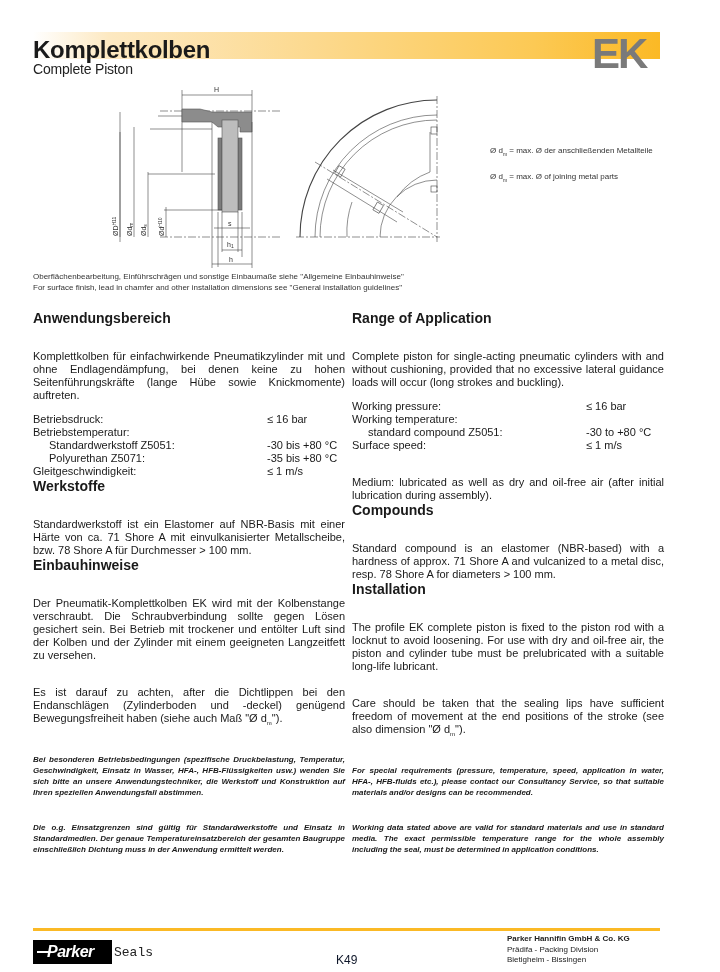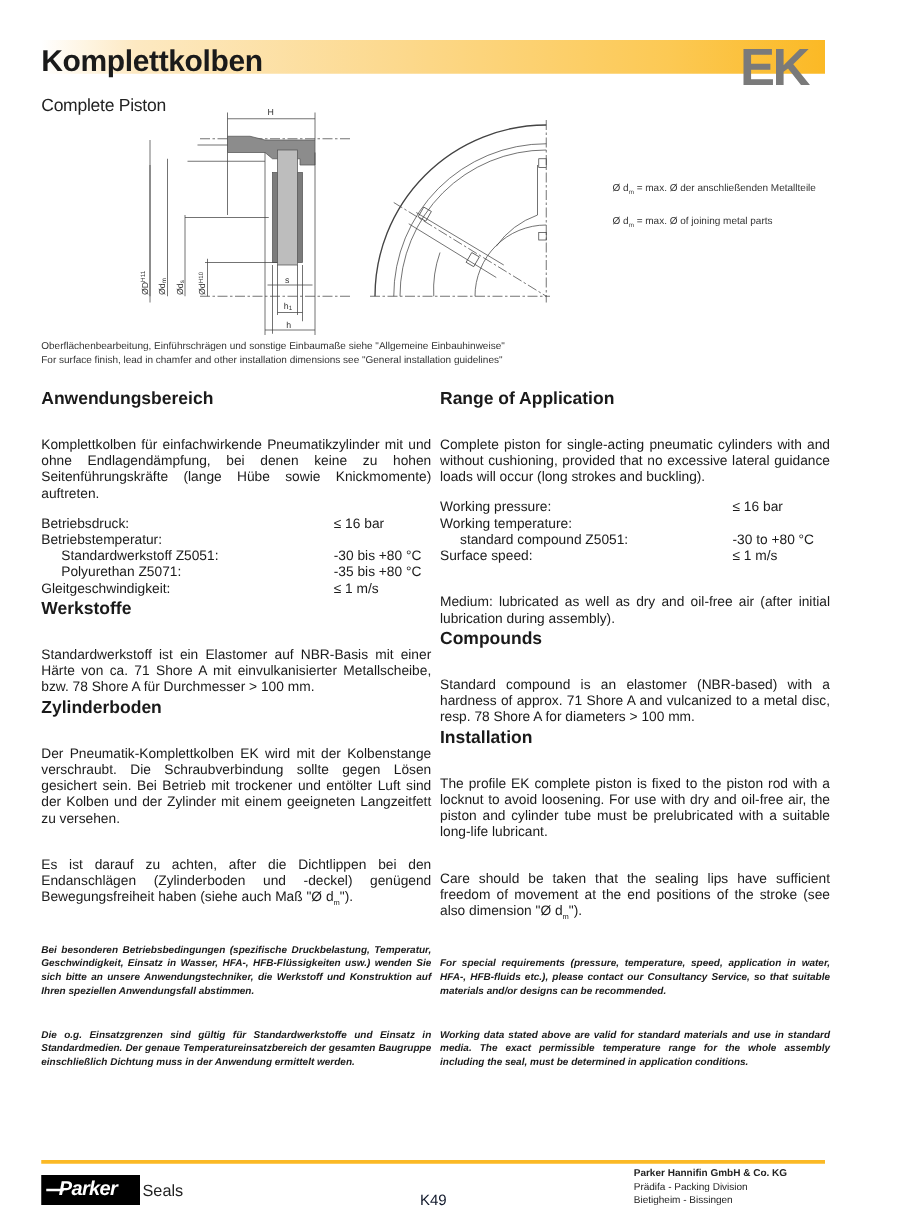--- a/index.html
+++ b/index.html
@@ -5,21 +5,21 @@
   * { margin: 0; padding: 0; box-sizing: border-box; }
   html, body { width: 720px; height: 972px; background: #ffffff; overflow: hidden; }
   body { position: relative; font-family: "Liberation Sans", sans-serif; color: #1a1a1a; }
 
   
   .header-band {
     position: absolute; left: 33px; top: 32px; width: 627px; height: 27px;
     background: linear-gradient(90deg, #ffffff 0%, #fde9c2 12%, #fcd98e 45%, #fcc954 80%, #fbb925 100%);
   }
   .title { position: absolute; left: 33px; top: 36px; font-size: 24px; font-weight: bold; letter-spacing: -0.3px; color: #1a1a1a; }
-  .subtitle { position: absolute; left: 33px; top: 76px; font-size: 14px; color: #222; letter-spacing: -0.2px; }
+  .subtitle { position: absolute; left: 33px; top: 61px; font-size: 14px; color: #222; letter-spacing: -0.2px; }
   .ek { position: absolute; left: 592px; top: 33px; font-size: 42px; font-weight: bold; color: #7a7a7a; letter-spacing: -2px; line-height: 1; }
 
   
   .drawing { position: absolute; left: 100px; top: 82px; width: 380px; height: 190px; }
   .legend-note { position: absolute; left: 490px; font-size: 8px; color: #333; }
   .legend-note sub { font-size: 5px; }
   .note-line { position: absolute; left: 33px; font-size: 8px; color: #333; }
 
   
   .col { position: absolute; top: 310px; width: 312px; font-size: 11px; line-height: 13px; }
@@ -34,21 +34,21 @@
   .mt10 { margin-top: 10px; }
   .mt12 { margin-top: 12px; }
   .small-bold { font-size: 8px; font-weight: bold; line-height: 11px; text-align: justify; font-style: italic; }
   sub.m { font-size: 6px; }
 
   
   .footer-line { position: absolute; left: 33px; top: 928px; width: 627px; height: 3px; background: #fbb925; }
   .parker-logo { position: absolute; left: 33px; top: 940px; width: 79px; height: 24px; background: #000; }
   .parker-text { position: absolute; left: 47px; top: 940px; color: #fff; font-size: 16px; font-weight: bold; font-style: italic; letter-spacing: -0.5px; line-height: 24px; }
   .parker-dash { position: absolute; left: 37px; top: 951px; width: 14px; height: 2px; background: #fff; }
-  .seals { position: absolute; left: 114px; top: 945px; font-size: 13px; color: #222; }
+  .seals { position: absolute; left: 114px; top: 945px; font-size: 13px; color: #222; font-family: Liberation Mono, monospace; }
   .page-num { position: absolute; left: 336px; top: 933px; font-size: 12px; color: #0f172a; margin-top: 20px; }
   .company { position: absolute; left: 507px; top: 934px; font-size: 8px; line-height: 10.5px; color: #222; }
   .company .bold { font-weight: bold; }
 </style>
 </head>
 <body>
 
 <div class="header-band"></div>
 <div class="title">Komplettkolben</div>
 <div class="subtitle">Complete Piston</div>
@@ -159,21 +159,21 @@
           <td class="val">-35 bis +80 °C</td>
         </tr>
         <tr>
           <td>Gleitgeschwindigkeit:</td>
           <td class="val">≤ 1 m/s</td>
         </tr>
       </tbody>
   </table>
   <h2 class="mt10">Werkstoffe</h2>
   <p>Standardwerkstoff ist ein Elastomer auf NBR-Basis mit einer Härte von ca. 71 Shore A mit einvulkanisierter Metallscheibe, bzw. 78 Shore A für Durchmesser &gt; 100 mm.</p>
-  <h2 class="mt10">Zylinderboden</h2>
+  <h2 class="mt10">Einbauhinweise</h2>
   <p>Der Pneumatik-Komplettkolben EK wird mit der Kolbenstange verschraubt. Die Schraubverbindung sollte gegen Lösen gesichert sein. Bei Betrieb mit trockener und entölter Luft sind der Kolben und der Zylinder mit einem geeigneten Langzeitfett zu versehen.</p>
   <p><span>Es ist darauf zu achten, after die Dichtlippen bei den Endanschlägen (Zylinderboden und -deckel) genügend Bewegungsfreiheit haben (siehe auch Maß "Ø d</span><sub class="m">m</sub><span>").</span></p>
   <p class="small-bold mt12">Bei besonderen Betriebsbedingungen (spezifische Druckbelastung, Temperatur, Geschwindigkeit, Einsatz in Wasser, HFA-, HFB-Flüssigkeiten usw.) wenden Sie sich bitte an unsere Anwendungstechniker, die Werkstoff und Konstruktion auf Ihren speziellen Anwendungsfall abstimmen.</p>
   <p class="small-bold">Die o.g. Einsatzgrenzen sind gültig für Standardwerkstoffe und Einsatz in Standardmedien. Der genaue Temperatureinsatzbereich der gesamten Baugruppe einschließlich Dichtung muss in der Anwendung ermittelt werden.</p>
 </div>
 
 <div class="col right">
   <h2>Range of Application</h2>
   <p>Complete piston for single-acting pneumatic cylinders with and without cushioning, provided that no excessive lateral guidance loads will occur (long strokes and buckling).</p>
   <table class="spec-table">

